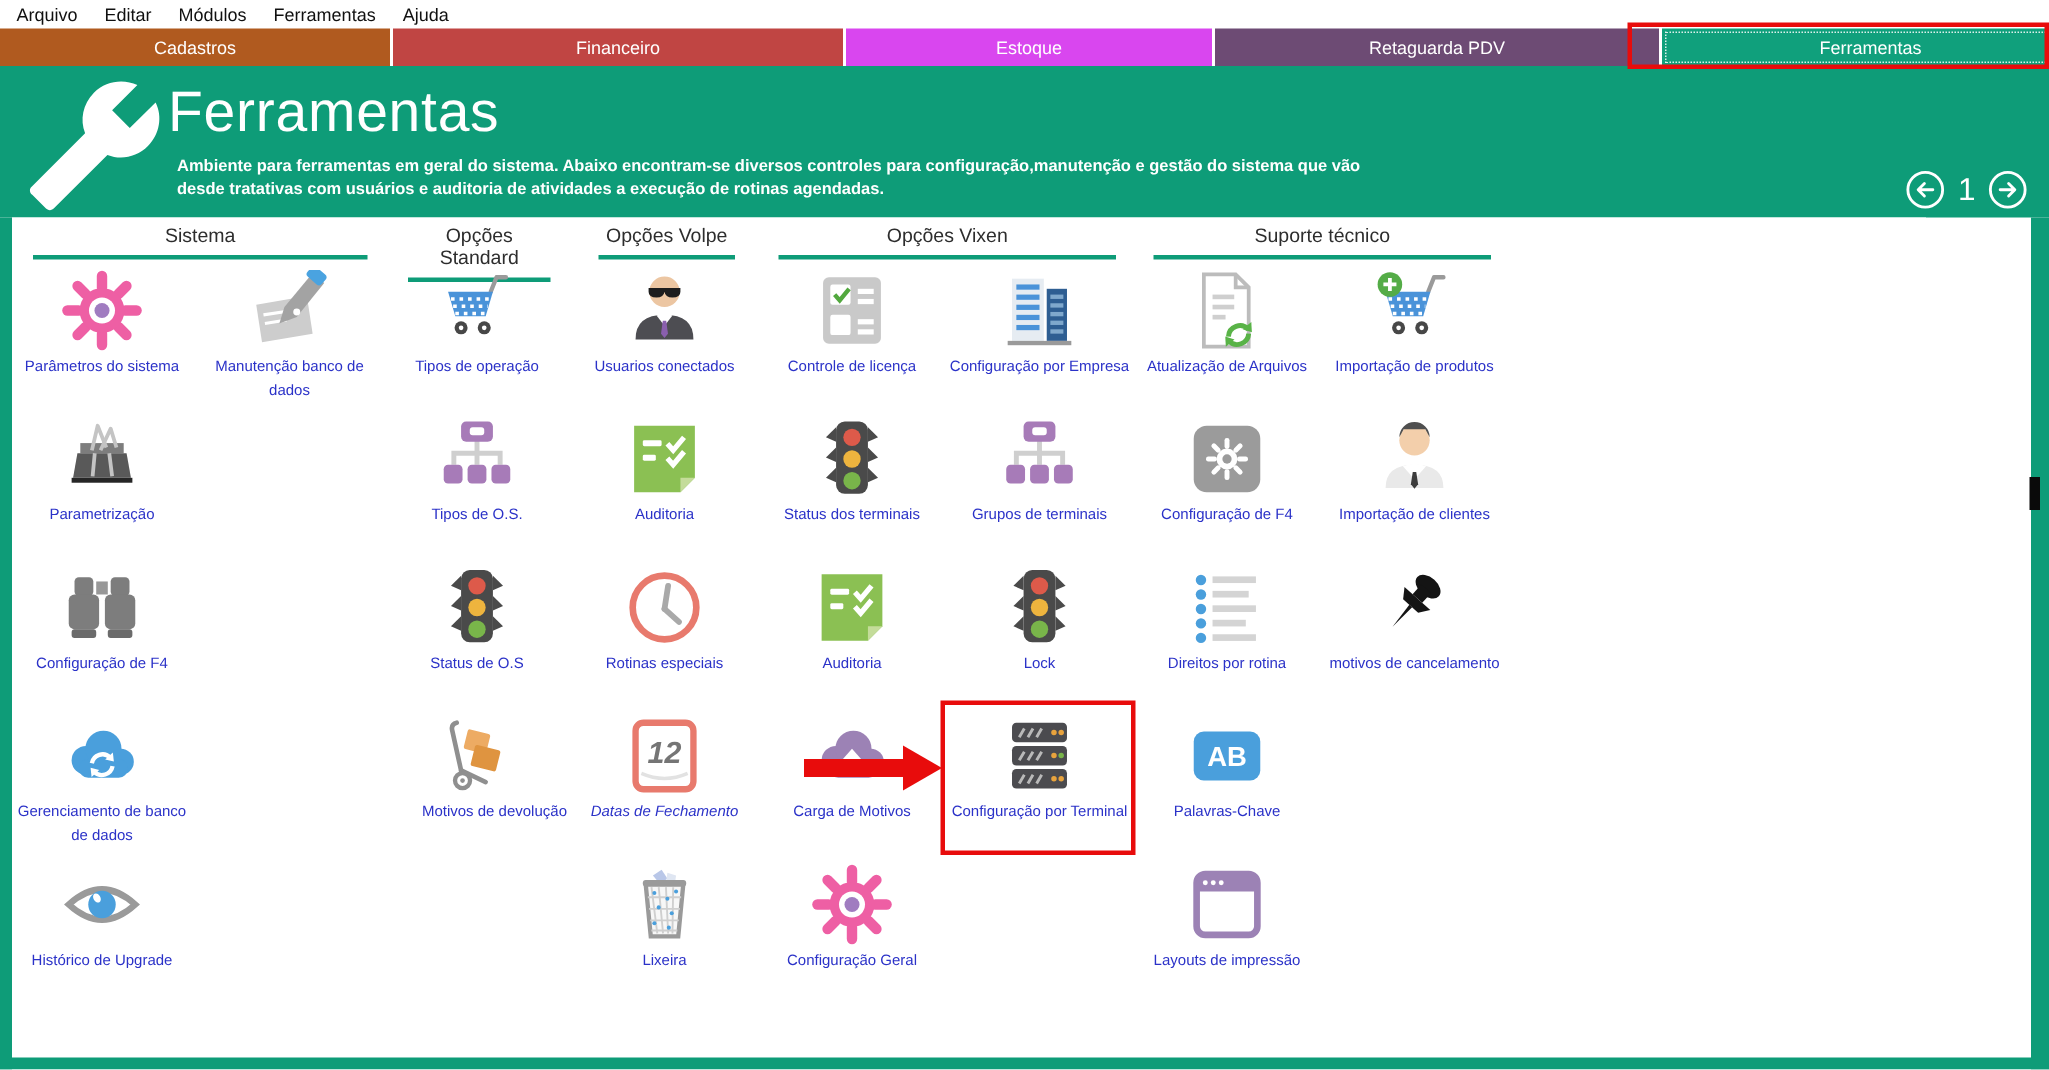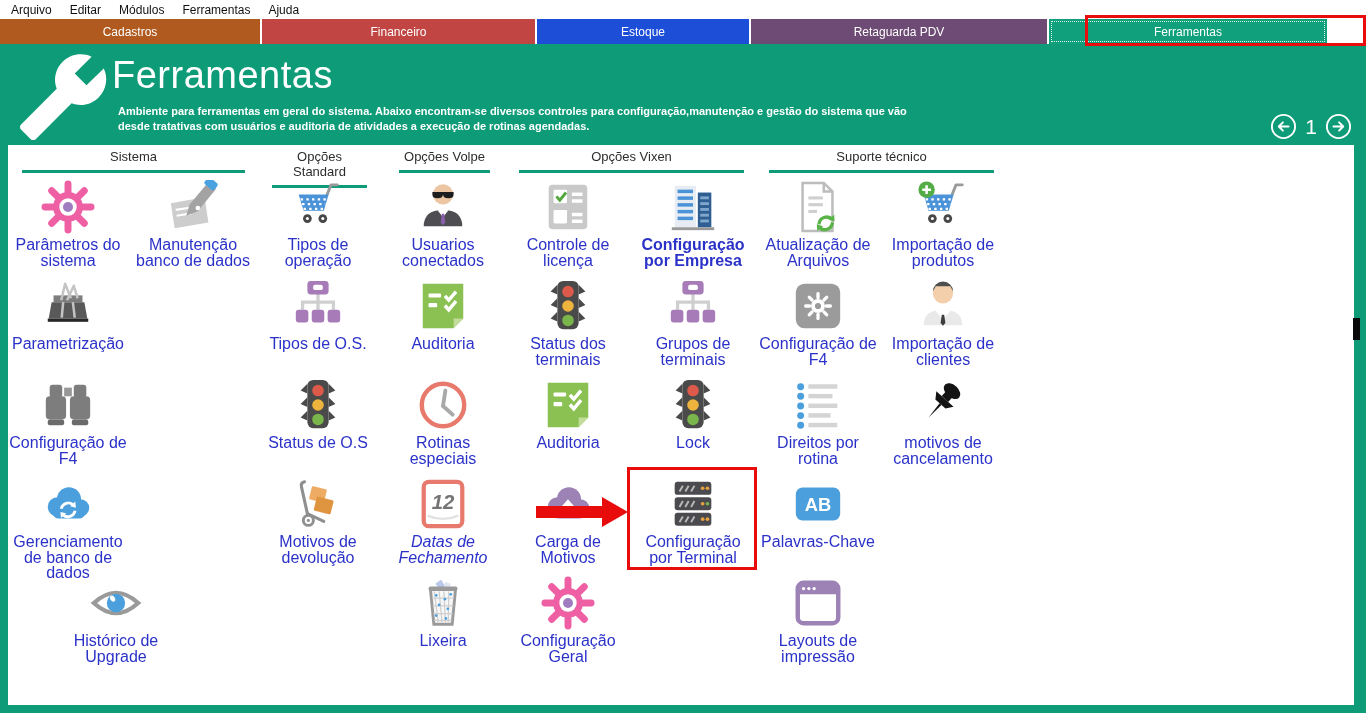--- a/index.html
+++ b/index.html
@@ -28,21 +28,21 @@
   .frame-right{position:absolute;right:0;top:145px;width:12px;height:568px;background:var(--green)}
   .frame-bottom{position:absolute;left:0;top:705px;width:1366px;height:8px;background:var(--green)}
   .edge-tick{position:absolute;left:1353px;top:318px;width:7px;height:22px;background:#0a0a0a}
   
   .sec{position:absolute;top:4px;text-align:center;font-size:13px;color:#2d2d2d;
        padding-bottom:6px;border-bottom:3px solid var(--green)}
   
   .tile{position:absolute;width:120px;text-align:center;cursor:pointer}
   .ticon{height:56px;display:flex;align-items:center;justify-content:center}
   .ticon svg{width:54px;height:54px}
-  .tlabel{margin-top:2px;font-size:16px;line-height:15.5px;color:var(--label-blue)}
+  .tlabel{margin-top:2px;font-size:10px;line-height:15.5px;color:var(--label-blue)}
   
   .ann-tab-box{position:absolute;left:1085px;top:15px;width:275px;height:25px;
        border:3px solid var(--ann-red);z-index:9}
   .ann-tile-box{position:absolute;left:619px;top:322px;width:124px;height:97px;
        border:3px solid var(--ann-red);z-index:9}
   .ann-arrow{position:absolute;left:528px;top:352px;width:92px;height:30px;z-index:9}
   .ann-arrow .bar{position:absolute;left:0;top:9px;width:66px;height:12px;background:var(--ann-red)}
   .ann-arrow .head{position:absolute;left:66px;top:0;width:0;height:0;
        border-top:15px solid transparent;border-bottom:15px solid transparent;
        border-left:26px solid var(--ann-red)}
@@ -55,24 +55,24 @@
     <span class="menu-item">Editar</span>
     <span class="menu-item">Módulos</span>
     <span class="menu-item">Ferramentas</span>
     <span class="menu-item">Ajuda</span>
   </div>
 
 <div class="tabstrip" id="tabstrip">
     <div class="tab" style="width: 260px; background: rgb(176, 90, 31);">
       <span>Cadastros</span>
     </div>
-    <div class="tab" style="width: 273px; background: rgb(192, 69, 67);">
+    <div class="tab" style="width: 300px; background: rgb(192, 69, 67);">
       <span>Financeiro</span>
     </div>
-    <div class="tab" style="width: 212px; background: #1d4ed8;">
+    <div class="tab" style="width: 244px; background: #d946ef;">
       <span>Estoque</span>
     </div>
     <div class="tab" style="width: 296px; background: rgb(109, 75, 116);">
       <span>Retaguarda PDV</span>
     </div>
     <div class="tab active" style="width: 278px; background: rgb(16, 160, 124);">
       <span>Ferramentas</span>
     </div>
   </div>
 
@@ -184,21 +184,21 @@
               <rect x="12" y="30" width="34" height="13" rx="6.5"></rect>
             </g>
             <path d="M21 33 a7.5 7.5 0 0 1 12.6-4" fill="none" stroke="#fff" stroke-width="3"></path>
             <path d="M35.5 25.5 l.7 6.3 -6-1.4Z" fill="#fff"></path>
             <path d="M35.3 35 a7.5 7.5 0 0 1 -12.6 4" fill="none" stroke="#fff" stroke-width="3"></path>
             <path d="M20.8 42.5 l-.7-6.3 6 1.4Z" fill="#fff"></path>
           </svg>
         </span>
         <div class="tlabel">Gerenciamento de banco de dados</div>
       </div>
-      <div class="tile" style="left: 0px; top: 430px; padding-left: 48px;">
+      <div class="tile" style="left: 0px; top: 430px;">
         <span class="ticon">
           <svg viewBox="0 0 56 56">
             <path d="M5 28 Q28 7 51 28 Q28 49 5 28 Z" fill="none" stroke="#9a9a9a" stroke-width="4.4"></path>
             <circle cx="28" cy="28" r="9.5" fill="#4a9fdc"></circle>
             <ellipse cx="24.5" cy="23.5" rx="2.4" ry="3.4" fill="#fff" transform="rotate(-30 24.5 23.5)"></ellipse>
           </svg>
         </span>
         <div class="tlabel">Histórico de Upgrade</div>
       </div>
       <div class="tile" style="left: 250px; top: 34px;">
@@ -248,21 +248,21 @@
               <path d="M39 20 l7 7 -7 3Z"></path>
               <path d="M39 34 l7 7 -7 3Z"></path>
             </g>
             <circle cx="28" cy="13" r="6" fill="#dd5a4a"></circle>
             <circle cx="28" cy="28" r="6" fill="#eeb43e"></circle>
             <circle cx="28" cy="43" r="6" fill="#79b54a"></circle>
           </svg>
         </span>
         <div class="tlabel">Status de O.S</div>
       </div>
-      <div class="tile" style="left: 250px; top: 331px;">
+      <div class="tile" style="left: 250px; top: 331px; text-align: right;">
         <span class="ticon">
           <svg viewBox="0 0 56 56">
             <rect x="20" y="11" width="16" height="14" rx="1.5" fill="#edab63" transform="rotate(14 28 18)"></rect>
             <rect x="25" y="22" width="18" height="15" rx="1.5" fill="#df9440" transform="rotate(14 34 29)"></rect>
             <g fill="none" stroke="#8f8f8f" stroke-width="3.2" stroke-linecap="round">
               <path d="M14 5 q-4 1-3.2 5 L17 38"></path>
               <path d="M17 38 l17 8"></path>
             </g>
             <circle cx="18" cy="45" r="5.2" fill="none" stroke="#8f8f8f" stroke-width="3"></circle>
             <circle cx="18" cy="45" r="1.6" fill="#8f8f8f"></circle>
@@ -347,21 +347,21 @@
             <path d="M16 17 l3.5 4 6.5-8" stroke="#52a83e" stroke-width="3" fill="none"></path>
             <rect x="13" y="31" width="14" height="14" rx="1.5" fill="#fff"></rect>
             <rect x="32" y="13" width="11" height="3.6" fill="#fff"></rect>
             <rect x="32" y="20" width="11" height="3.6" fill="#fff"></rect>
             <rect x="32" y="34" width="11" height="3.6" fill="#fff"></rect>
             <rect x="32" y="41" width="11" height="3.6" fill="#fff"></rect>
           </svg>
         </span>
         <div class="tlabel">Controle de licença</div>
       </div>
-      <div class="tile" style="left: 625px; top: 34px; font-weight: bold;">
+      <div class="tile" style="left: 625px; top: 34px;">
         <span class="ticon">
           <svg viewBox="0 0 56 56">
             <rect x="9" y="6" width="22" height="43" fill="#e6ecf2"></rect>
             <g fill="#4a93d9">
               <rect x="12" y="10" width="16" height="3.6"></rect>
               <rect x="12" y="17" width="16" height="3.6"></rect>
               <rect x="12" y="24" width="16" height="3.6"></rect>
               <rect x="12" y="31" width="16" height="3.6"></rect>
               <rect x="12" y="38" width="16" height="3.6"></rect>
             </g>

